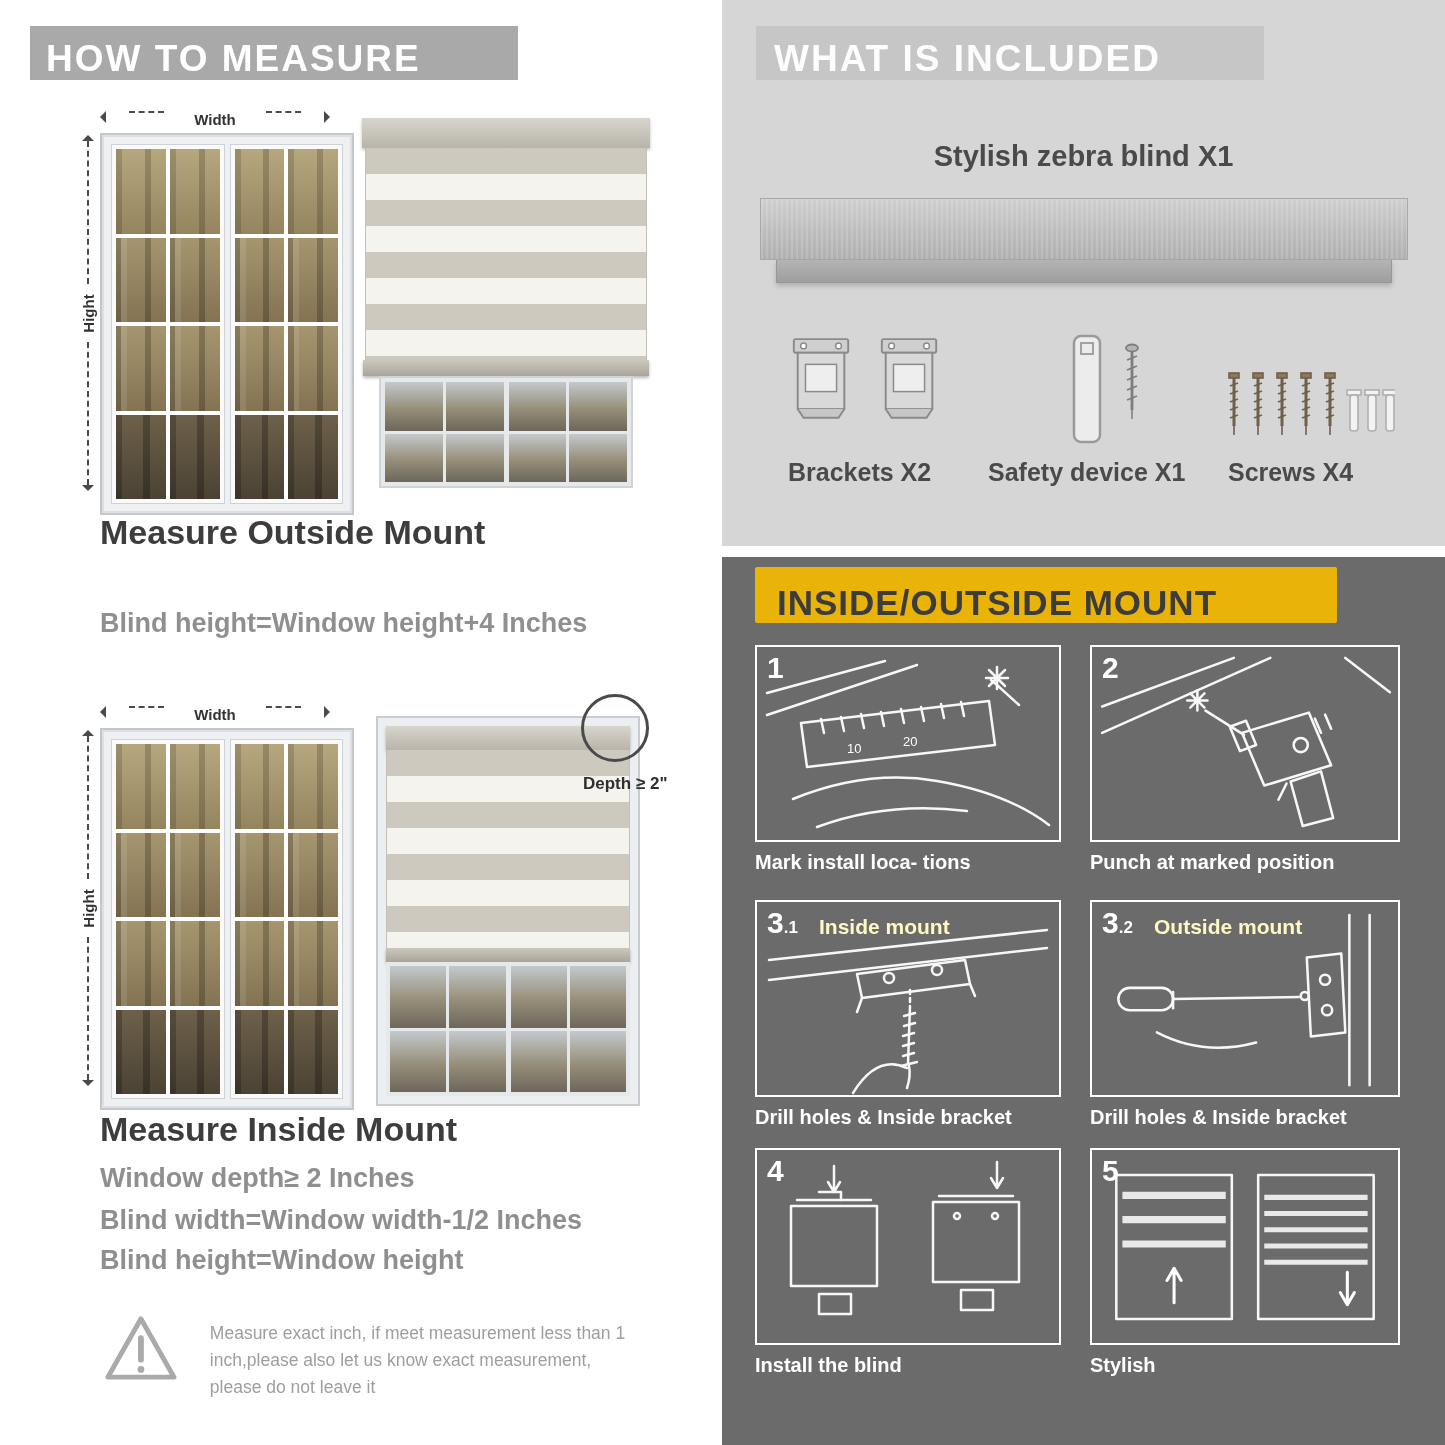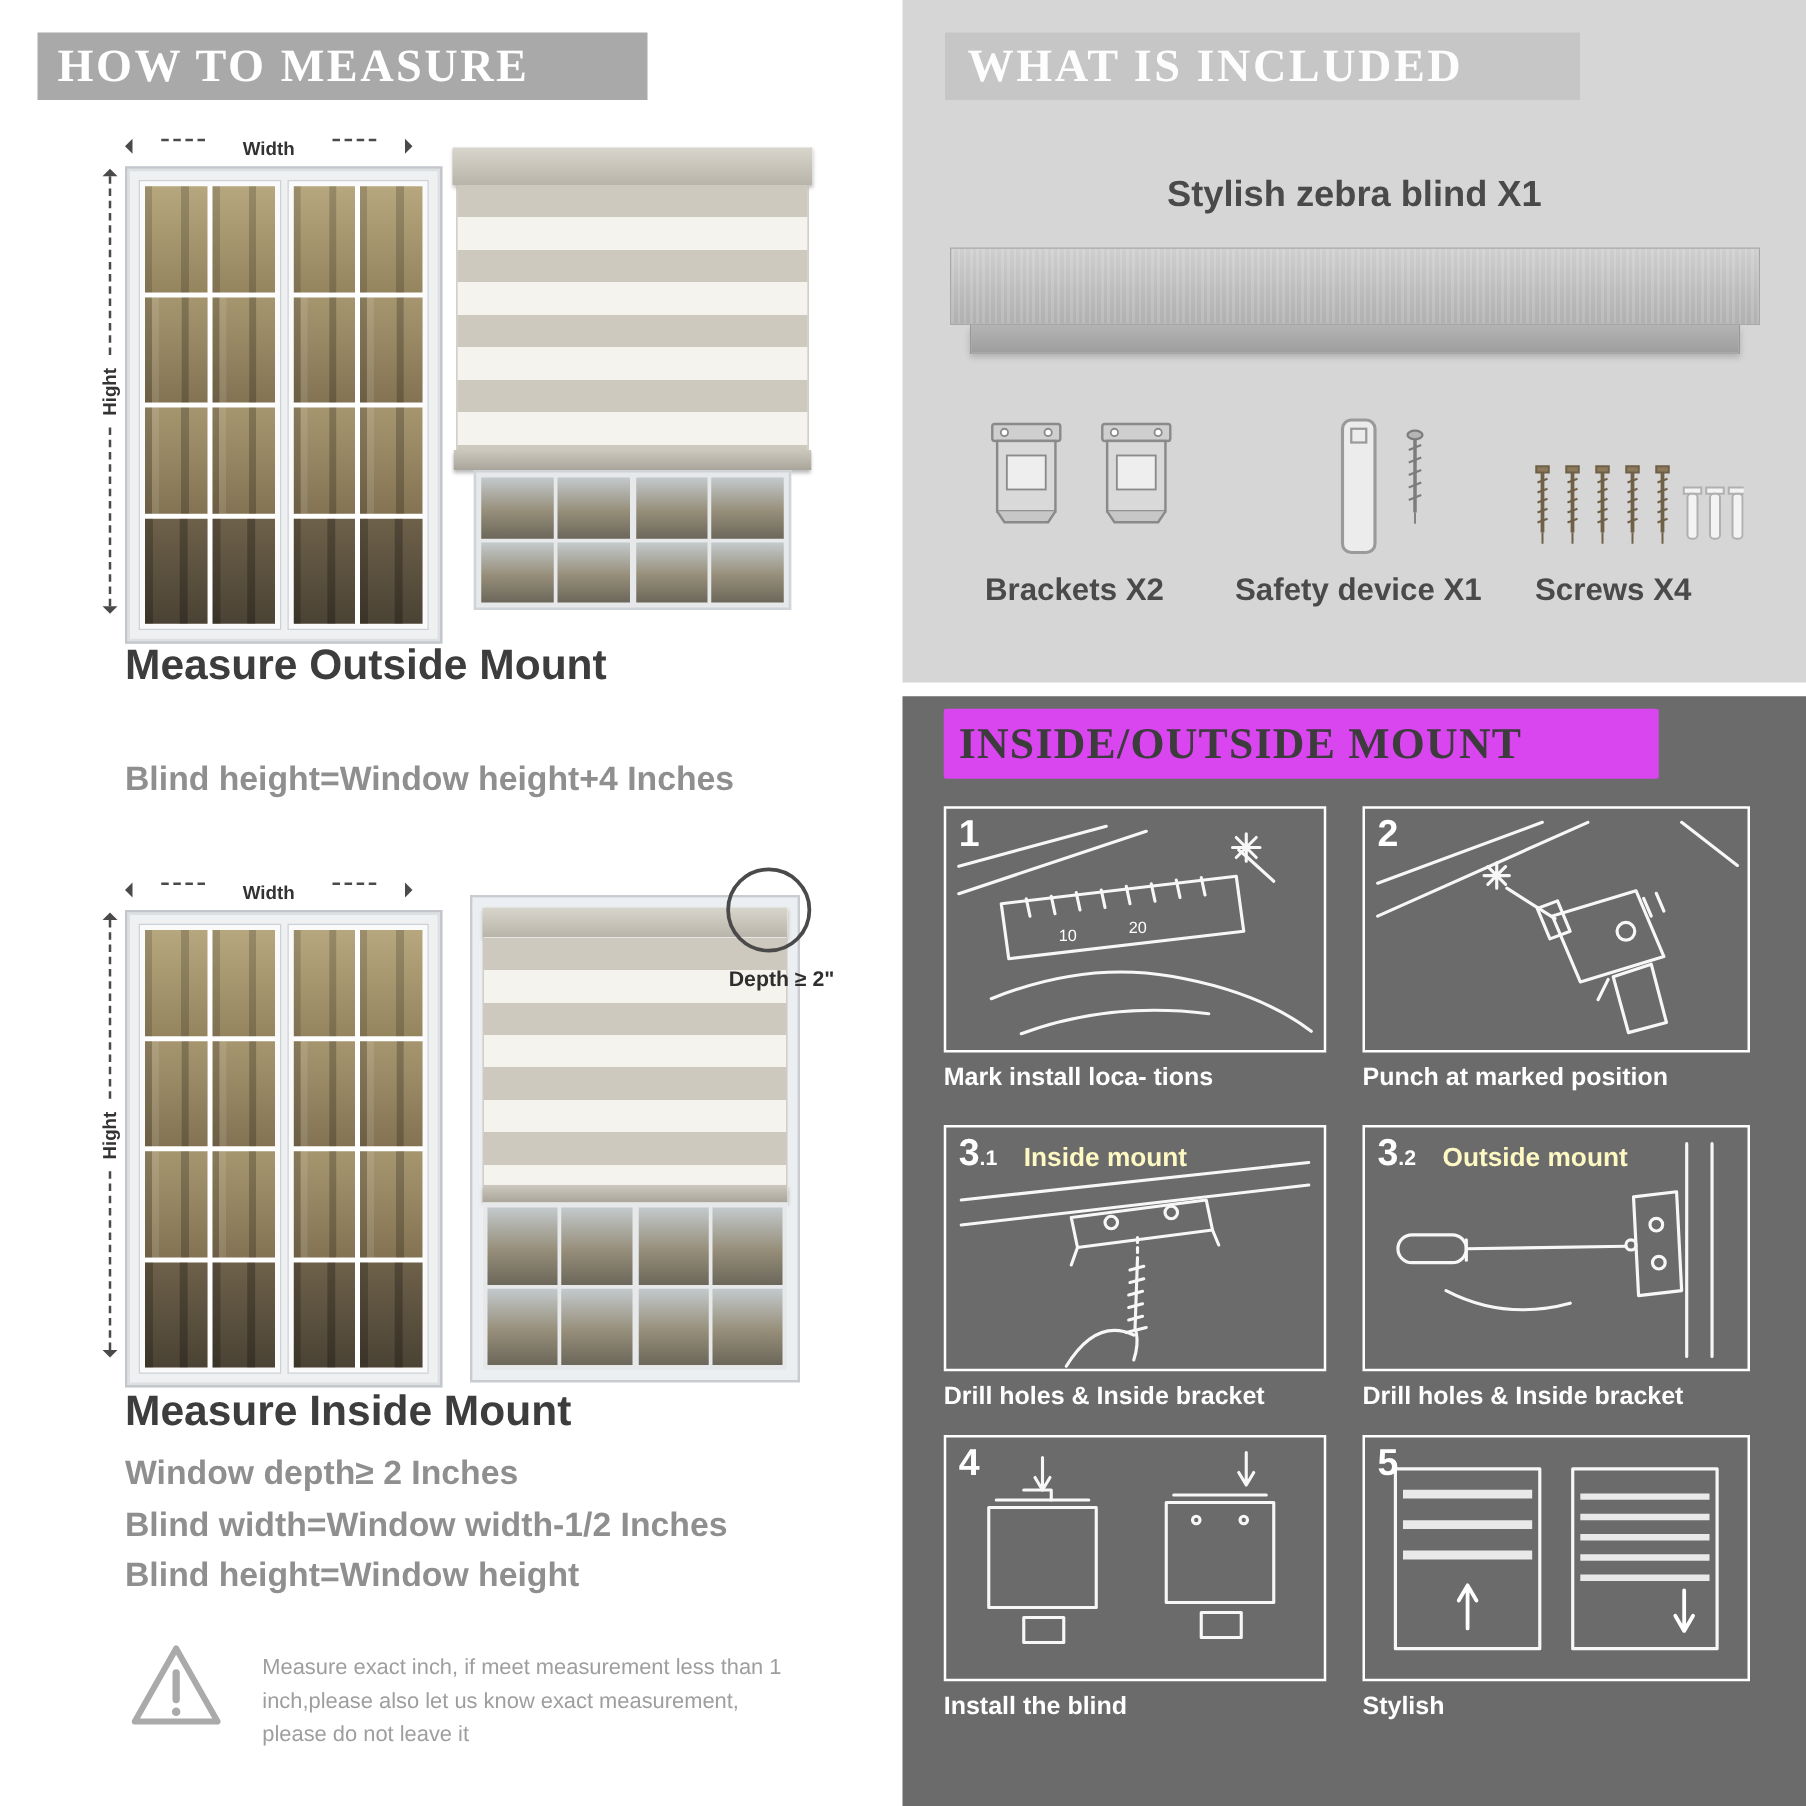--- a/index.html
+++ b/index.html
@@ -1,26 +1,26 @@
 <!DOCTYPE html>
 <html><head>
 <meta charset="utf-8">
 <style>
   html,body{margin:0;padding:0;background:#fff;}
   .page{position:relative;width:1445px;height:1445px;background:#fff;overflow:hidden;
         font-family:"Liberation Sans",sans-serif;color:#3f3f3f;}
 
   
-  .banner{position:absolute;display:flex;align-items:center;font-weight:700;letter-spacing:2px;font-family:Liberation Serif, serif;}
+  .banner{position:absolute;display:flex;align-items:flex-end;font-weight:700;letter-spacing:2px;}
   .banner-howto{left:30px;top:26px;width:472px;height:54px;background:#a9a9a9;color:#fff;
                 font-size:37px;padding-left:16px;}
   .banner-included{left:34px;top:26px;width:490px;height:54px;background:#c6c6c6;color:#fdfdfd;
                    font-size:37px;padding-left:18px;}
-  .banner-mount{left:33px;top:10px;width:560px;height:56px;background:#d946ef;color:#3c3c3c;
-                font-size:35px;padding-left:12px;border-radius:2px;letter-spacing:1px;}
+  .banner-mount{left:33px;top:10px;width:560px;height:56px;background:#eab308;color:#3c3c3c;
+                font-size:35px;padding-left:22px;border-radius:2px;letter-spacing:1px;}
 
   
   .fig{position:absolute;}
   .fig1{left:78px;top:105px;width:590px;height:395px;}
   .fig2{left:78px;top:700px;width:600px;height:400px;}
 
   .harrow{position:absolute;display:flex;align-items:flex-start;height:16px;gap:23px;}
   .harrow .dash{flex:1;border-top:2px dashed #4a4a4a;height:0;}
   .harrow .ah{width:0;height:0;border:6px solid transparent;}
   .harrow .ah.l{border-right-color:#4a4a4a;border-left:none;}

